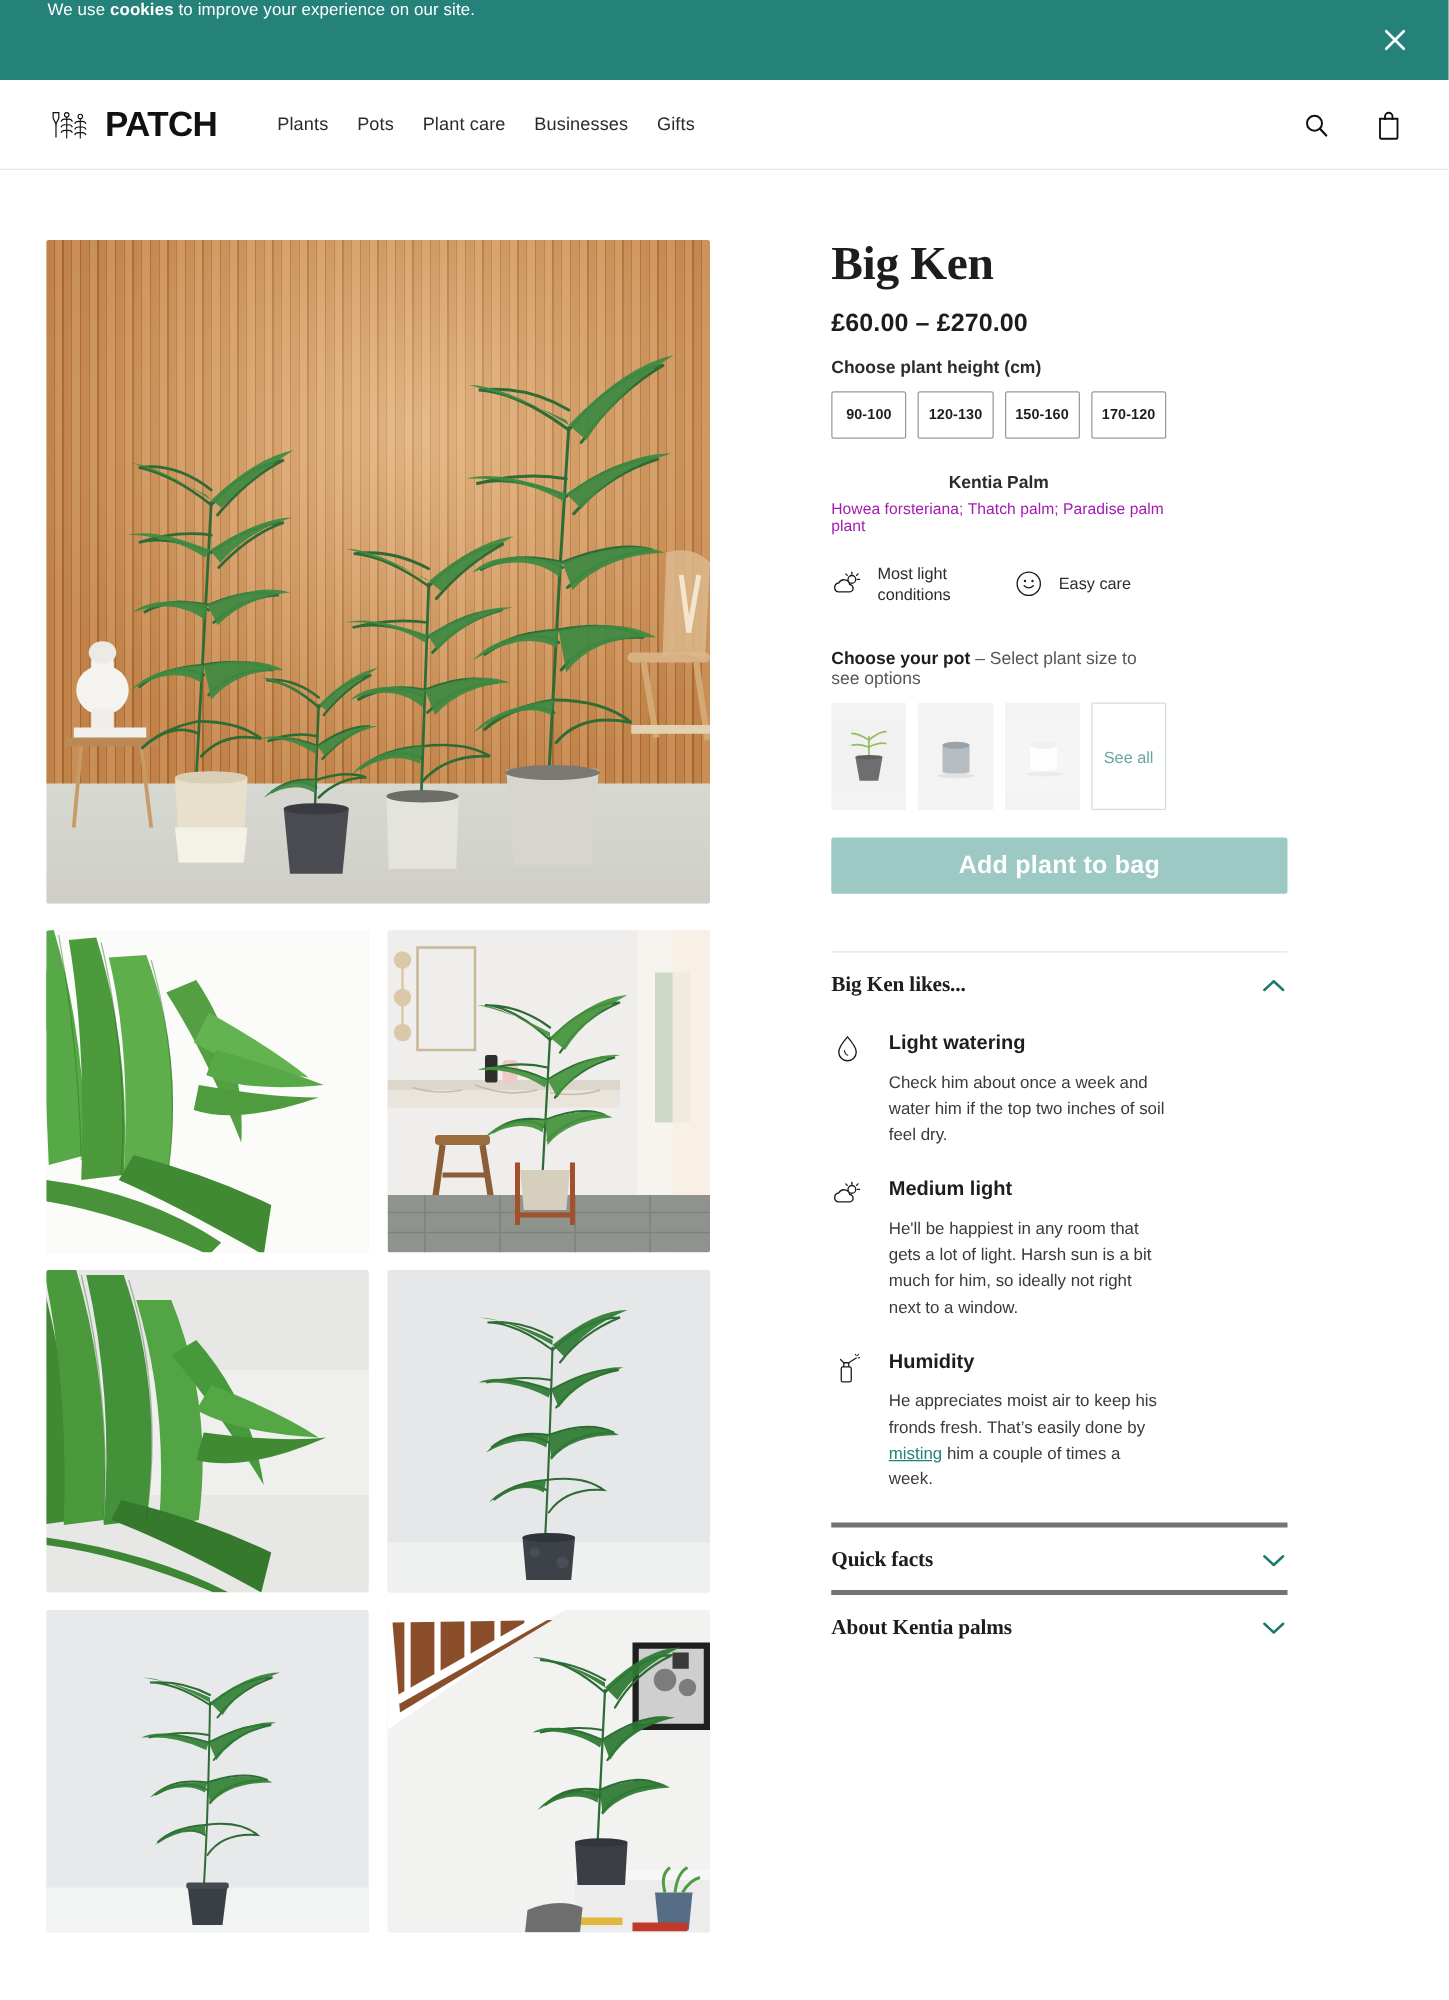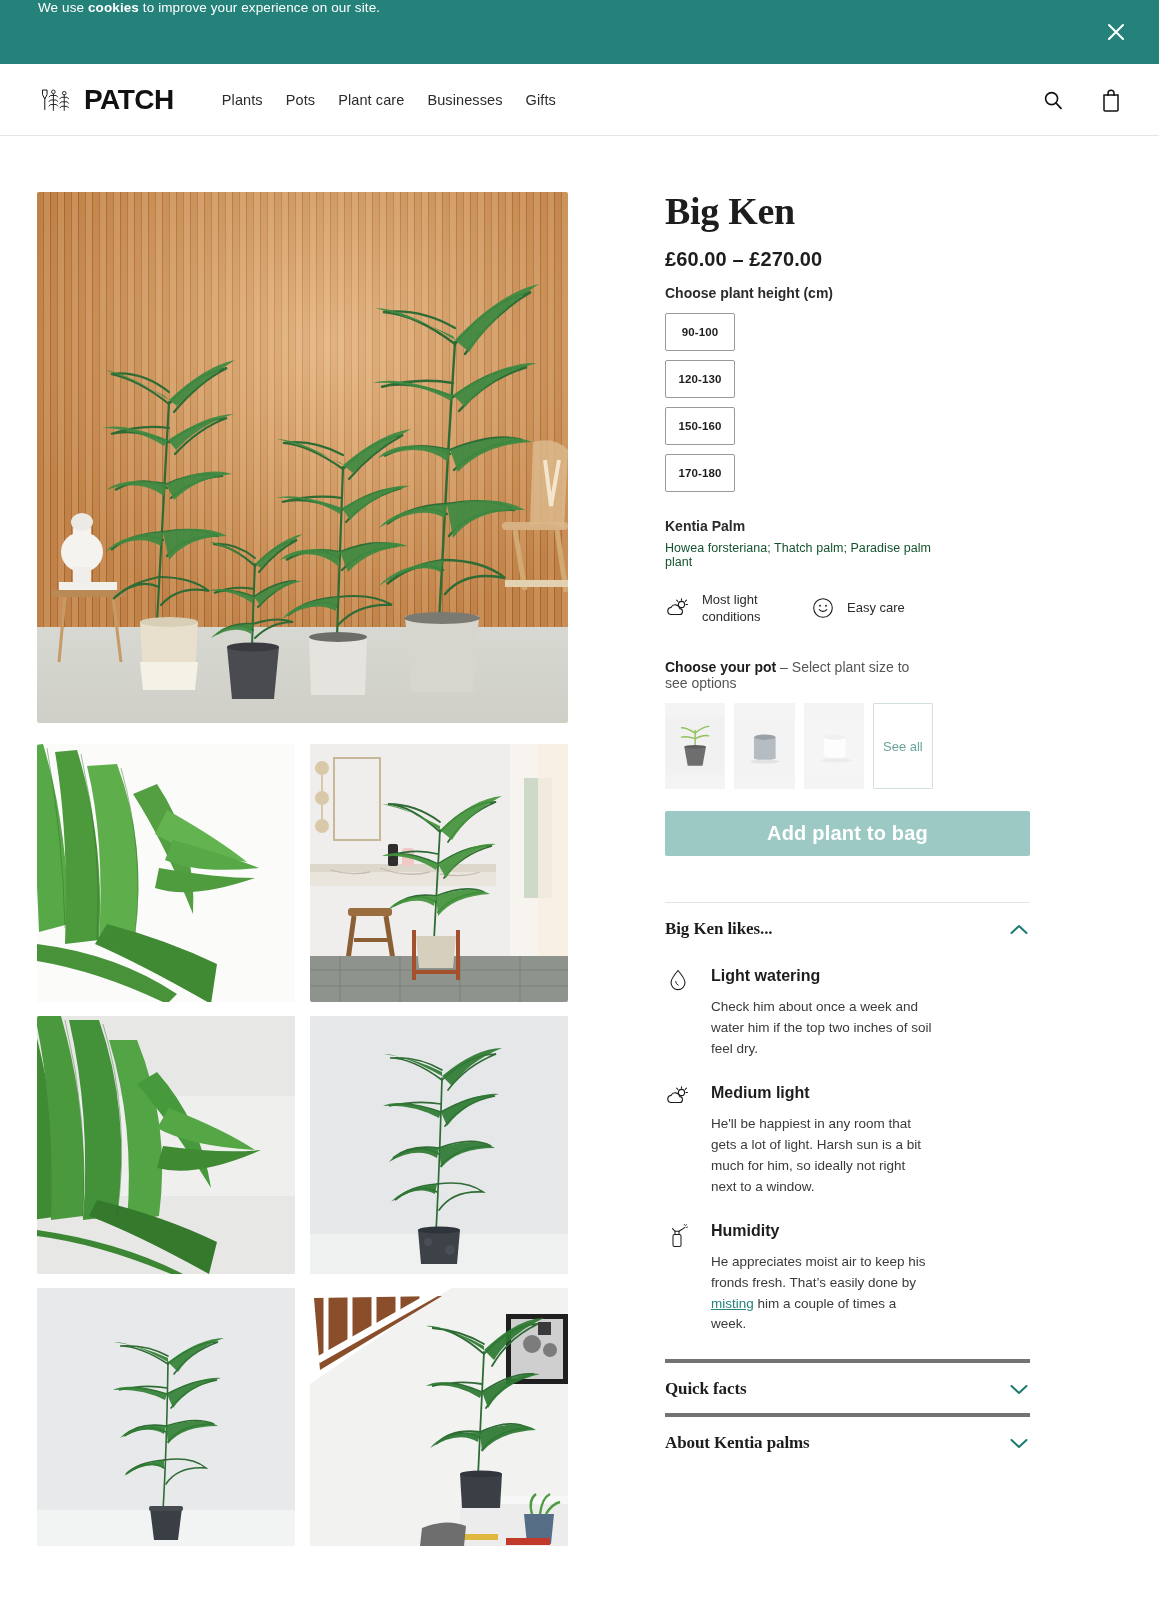--- a/index.html
+++ b/index.html
@@ -105,34 +105,34 @@
     margin:0 0 16px 0; color:#1d1d1d; letter-spacing:-0.3px;
   }
   .price{
     font-size:20px; font-weight:700; color:#1d1d1d;
     margin:0 0 14px 0; letter-spacing:.1px;
   }
   .choose-height-label{
     font-size:14px; font-weight:700; color:#2b2b2b;
     margin:0 0 12px 0;
   }
-  .height-options{ display:flex; gap:9px; margin-bottom:26px;flex-direction:column; }
+  .height-options{ display:flex; gap:9px; margin-bottom:26px; }
   .height-opt{
     width:70px; height:38px;
     border:1px solid #9a9a9a; border-radius:2px;
     background:#fff;
     display:flex; align-items:center; justify-content:center;
     font-size:11.5px; font-weight:700; color:#1d1d1d;
     cursor:pointer; letter-spacing:.1px;
   }
   .common-name{
-    font-size:14px; font-weight:700; color:#2b2b2b; margin:0 0 7px 0;
+    font-size:14px; font-weight:700; color:#2b2b2b; margin:0 0 7px 0;text-align:center;
   }
   .latin-name{
-    font-size:12.5px; color:#14532d; margin:0 0 22px 0; letter-spacing:.05px;
+    font-size:12.5px; color:#a21caf; margin:0 0 22px 0; letter-spacing:.05px;
   }
   .attr-row{ display:flex; align-items:center; gap:0; margin-bottom:34px; }
   .attr{ display:flex; align-items:center; gap:11px; }
   .attr:first-child{ width:145px; }
   .attr-icon{ width:26px; height:26px; flex:0 0 26px; display:flex; align-items:center; justify-content:center;}
   .attr-label{ font-size:13px; color:#2b2b2b; line-height:1.32; }
 
   .pot-label{ font-size:14px; color:#555; margin:0 0 12px 0; }
   .pot-label b{ color:#1d1d1d; font-weight:700; }
   .pot-row{ display:flex; gap:9px; margin-bottom:22px; }
@@ -642,21 +642,21 @@
 
     <h1 class="prod-title">Big Ken</h1>
     <div class="price">£60.00 – £270.00</div>
 
     <div class="choose-height-label">Choose plant height (cm)</div>
 
     <div class="height-options">
       <div class="height-opt">90-100</div>
       <div class="height-opt">120-130</div>
       <div class="height-opt">150-160</div>
-      <div class="height-opt">170-180</div>
+      <div class="height-opt">170-120</div>
     </div>
 
     <div class="common-name">Kentia Palm</div>
     <div class="latin-name">Howea forsteriana; Thatch palm; Paradise palm plant</div>
 
     <div class="attr-row">
       <div class="attr">
         <span class="attr-icon">
           <svg width="24" height="20" viewBox="0 0 24 20" aria-hidden="true">
             <circle cx="15.5" cy="6.5" r="3.1" fill="none" stroke="#1d1d1d" stroke-width="1.1"></circle>

